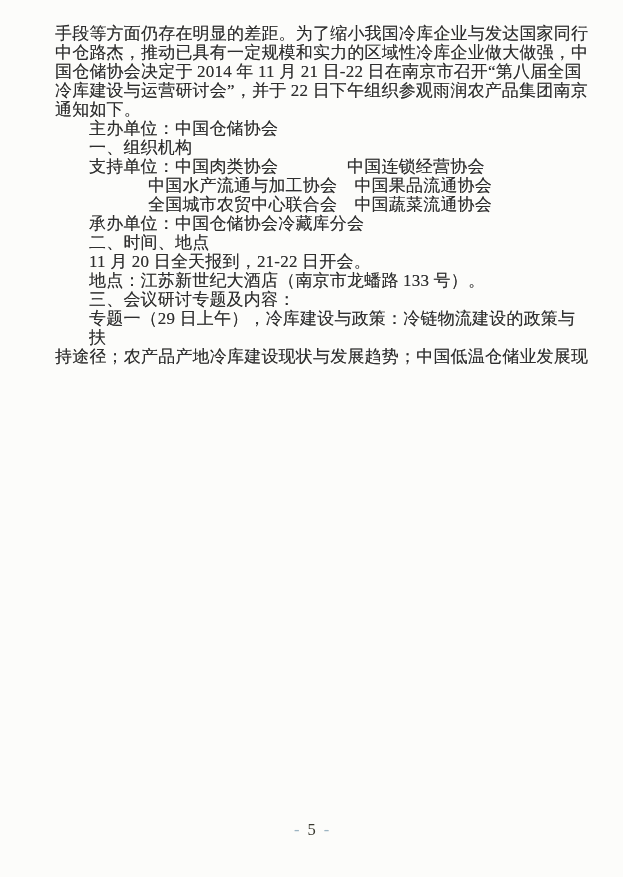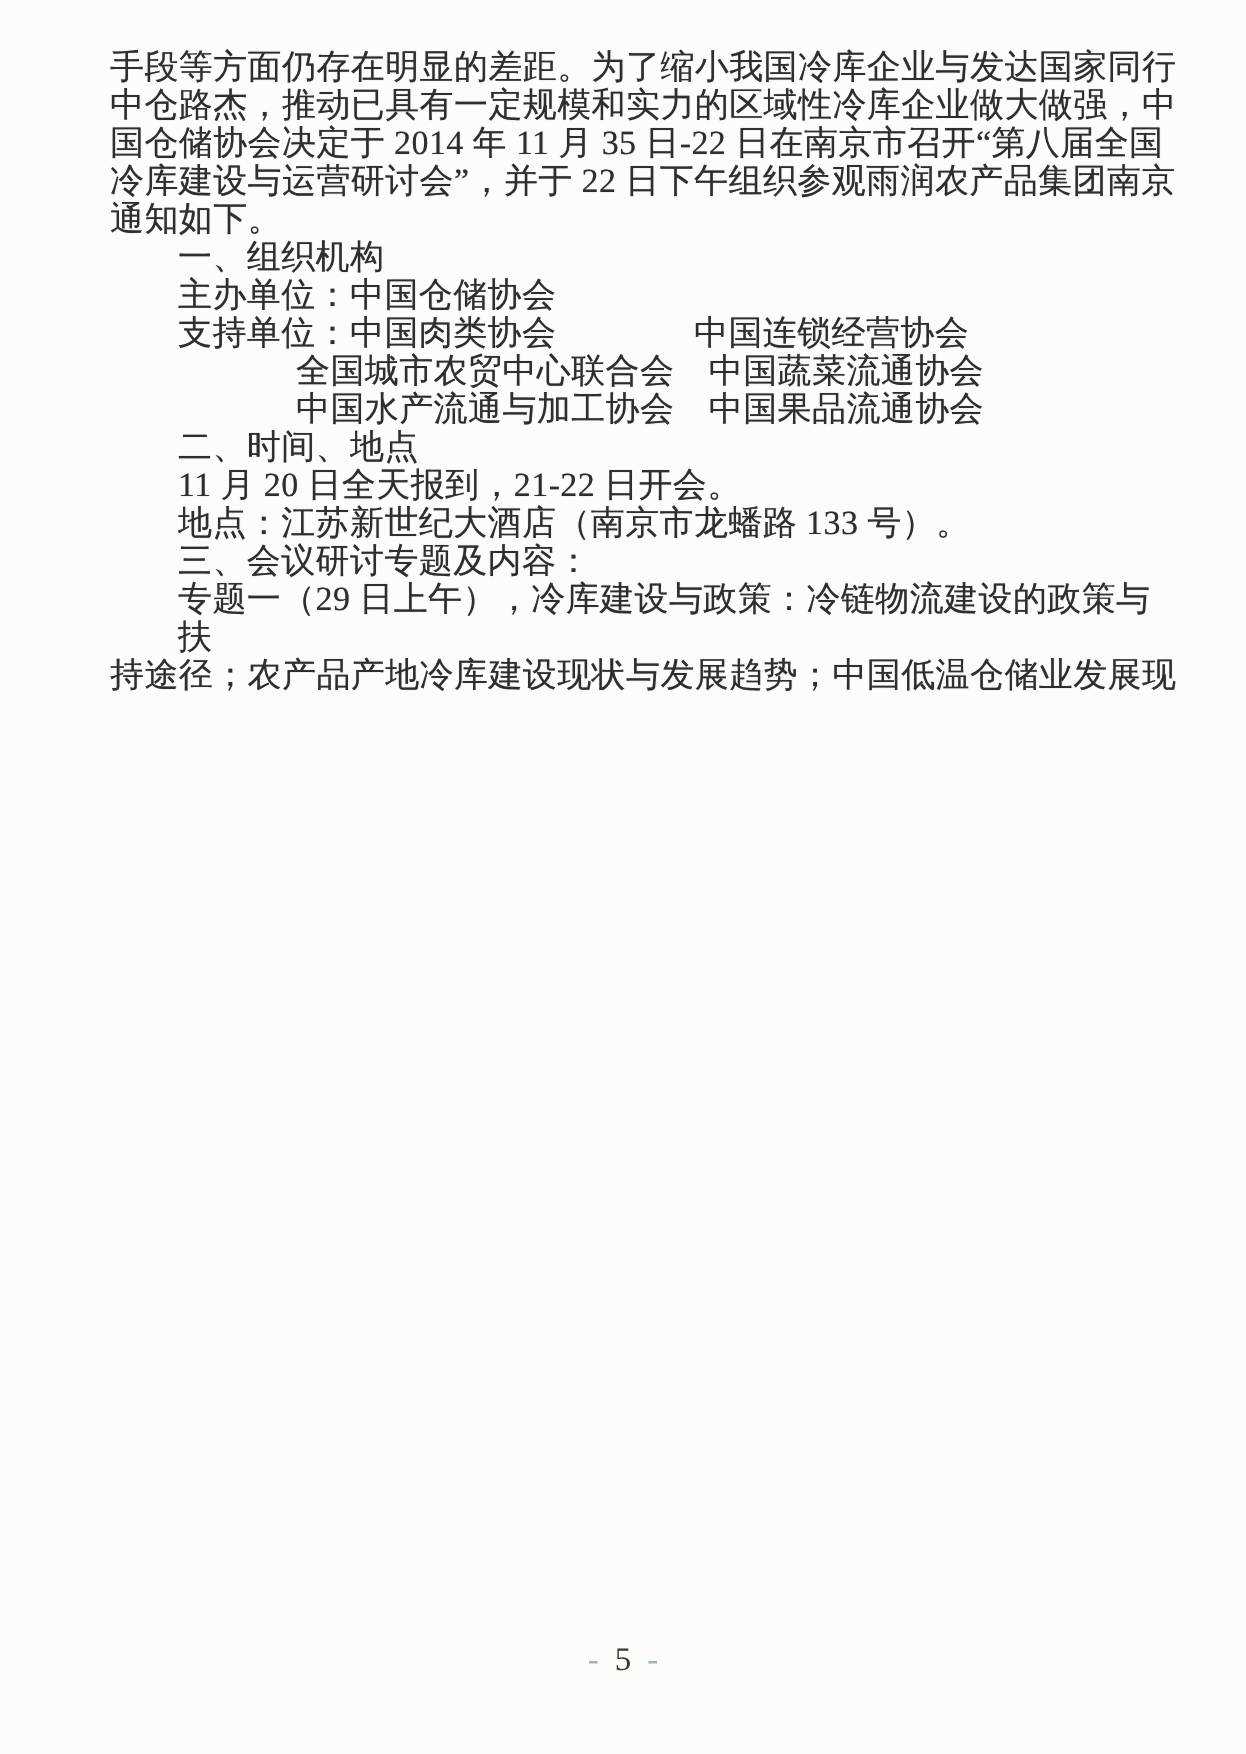--- a/index.html
+++ b/index.html
@@ -49,28 +49,29 @@
     color: #39392f;
   }
 </style>
 </head>
 <body>
 
 <div class="page">
   <div class="content">
     <div class="line ind0">手段等方面仍存在明显的差距。为了缩小我国冷库企业与发达国家同行</div>
     <div class="line ind0">中仓路杰，推动已具有一定规模和实力的区域性冷库企业做大做强，中</div>
-    <div class="line ind0">国仓储协会决定于 2014 年 11 月 35 日-22 日在南京市召开“第八届全国</div>
+    <div class="line ind0">国仓储协会决定于 2014 年 11 月 21 日-22 日在南京市召开“第八届全国</div>
     <div class="line ind0">冷库建设与运营研讨会”，并于 22 日下午组织参观雨润农产品集团南京</div>
     <div class="line ind0">通知如下。</div>
+    <div class="line ind2">主办单位：中国仓储协会</div>
     <div class="line ind2">一、组织机构</div>
-    <div class="line ind2">主办单位：中国仓储协会</div>
     <div class="line ind2">支持单位：中国肉类协会　　　　中国连锁经营协会</div>
+    <div class="line ind5">中国水产流通与加工协会　中国果品流通协会</div>
     <div class="line ind5">全国城市农贸中心联合会　中国蔬菜流通协会</div>
-    <div class="line ind5">中国水产流通与加工协会　中国果品流通协会</div>
+    <div class="line ind2">承办单位：中国仓储协会冷藏库分会</div>
     <div class="line ind2">二、时间、地点</div>
     <div class="line ind2">11 月 20 日全天报到，21-22 日开会。</div>
     <div class="line ind2">地点：江苏新世纪大酒店（南京市龙蟠路 133 号）。</div>
     <div class="line ind2">三、会议研讨专题及内容：</div>
     <div class="line ind2">专题一（29 日上午），冷库建设与政策：冷链物流建设的政策与扶</div>
     <div class="line ind0">持途径；农产品产地冷库建设现状与发展趋势；中国低温仓储业发展现</div>
 
   </div>
 
   <div class="footer">

